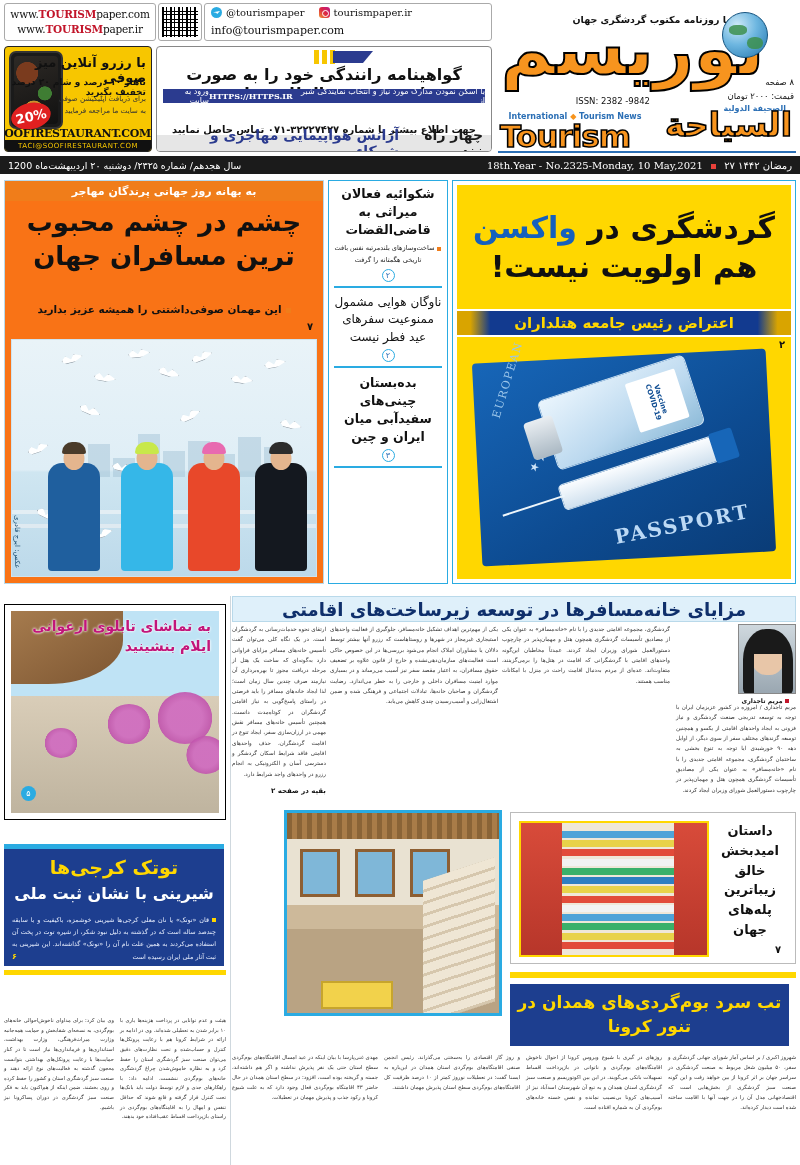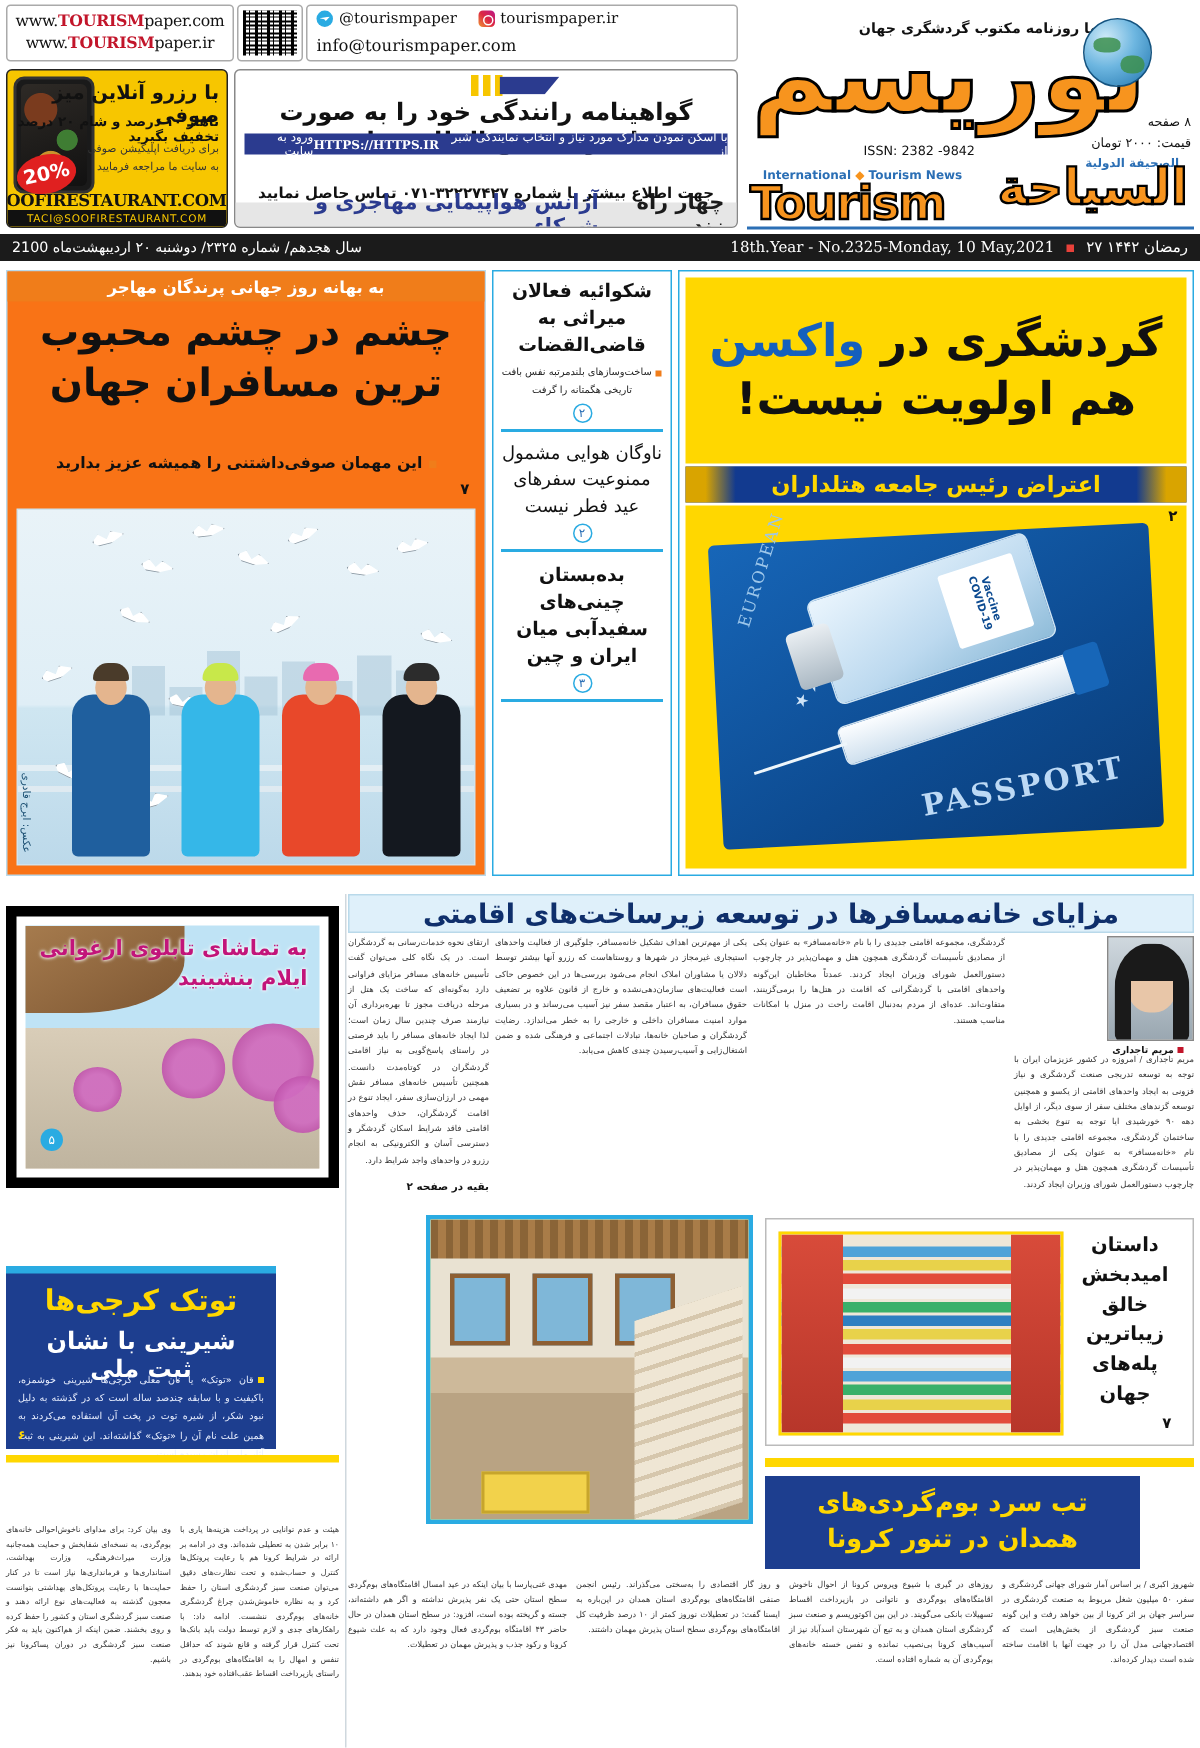--- a/index.html
+++ b/index.html
@@ -162,30 +162,30 @@
   .col.c4 { right:470px; width:94px; }
   .byline { position:absolute; right:0; top:0; width:62px; }
   .byline .ph { width:58px; height:70px; background:linear-gradient(#cfd8de,#9aa7b1); border:1px solid #888; position:relative; overflow:hidden; }
   .byline .ph:before{content:""; position:absolute; left:12px; top:10px; width:34px;height:40px;background:#e8c6a8;border-radius:50% 50% 45% 45%;}
   .byline .ph:after{content:""; position:absolute; left:4px; top:4px; width:50px;height:66px;background:#1a1a1a;border-radius:46% 46% 10% 10%; clip-path:polygon(0 0,100% 0,100% 100%,78% 100%,78% 38%,22% 38%,22% 100%,0 100%);}
   .byline .nm { font-size:6.2px; font-weight:bold; color:#111; text-align:center; margin-top:3px; }
   .byline .nm .bullet{display:inline-block;width:4px;height:4px;background:#c2152a;margin-left:2px;vertical-align:middle;}
   .cont { font-size:7px; font-weight:bold; color:#111; margin-top:3px; }
 
   
-  .ilam { position:absolute; left:4px; top:604px; width:222px; height:188px; border:7px solid #000000; background:#fff; padding:4px; }
+  .ilam { position:absolute; left:4px; top:604px; width:222px; height:216px; border:1px solid #000000; background:#fff; padding:4px; }
   .ilam .pic { position:absolute; left:6px; top:6px; right:6px; bottom:6px; overflow:hidden; background:linear-gradient(#bfe3f5 0 42%, #e8dccb 42% 100%); }
   .ilam .rock { position:absolute; left:-6%; top:0; width:60%; height:36%; background:linear-gradient(150deg,#a87d4f,#7d5632); border-radius:0 0 60% 10%; }
   .ilam .ground { position:absolute; left:0; right:0; bottom:0; height:58%; background:linear-gradient(#d9cdb8,#bfb49f); }
   .ilam .tree { position:absolute; width:44px;height:40px;background:radial-gradient(circle,#d06bc0 0 45%, #c155ad 70%, transparent 72%); border-radius:50%; opacity:.92;}
   .ilam .hl { position:absolute; right:8px; top:6px; font-size:14px; font-weight:bold; color:#c2157a; text-align:right; line-height:1.4; text-shadow:0 0 2px #fff,0 0 3px #fff; }
   .ilam .pg { position:absolute; left:10px; bottom:12px; width:15px;height:15px;border-radius:50%;background:#2aabe2;color:#fff;font-size:8px;display:flex;align-items:center;justify-content:center; }
 
   
-  .tootak { position:absolute; left:4px; top:844px; width:180px; height:122px; background:#1d3e8f; color:#fff; }
+  .tootak { position:absolute; left:4px; top:844px; width:220px; height:122px; background:#1d3e8f; color:#fff; }
   .tootak .cyan { position:absolute; left:0; right:0; top:0; height:5px; background:#2aabe2; }
   .tootak .t1 { position:absolute; right:10px; left:10px; top:12px; font-size:19px; font-weight:bold; color:#ffd700; text-align:center; }
   .tootak .t2 { position:absolute; right:10px; left:10px; top:40px; font-size:16px; font-weight:bold; color:#fff; text-align:center; }
   .tootak .d { position:absolute; right:8px; left:8px; top:70px; font-size:6.4px; line-height:1.9; text-align:justify; color:#eaf0ff; }
   .tootak .d .bullet{display:inline-block;width:4px;height:4px;background:#ffd700;margin-left:3px;vertical-align:middle;}
   .tootak .pg { position:absolute; left:8px; bottom:5px; font-size:8px; font-weight:bold; color:#ffd700; }
   .tootak-gold { position:absolute; left:4px; top:970px; width:222px; height:5px; background:#ffd700; }
 
   
   .ghphoto { position:absolute; left:284px; top:810px; width:218px; height:206px; border:3px solid #2aabe2; background:#cfa; overflow:hidden; }
@@ -198,21 +198,21 @@
 
   
   .stairsbox { position:absolute; left:510px; top:812px; width:286px; height:152px; border:1px solid #bbb; background:#fff; }
   .stairsbox .txt { position:absolute; right:8px; top:8px; width:74px; font-size:13px; font-weight:bold; color:#111; text-align:center; line-height:1.52; }
   .stairsbox .pg { position:absolute; right:14px; bottom:8px; font-size:10px; font-weight:bold; color:#111; }
   .stairsbox .pic { position:absolute; left:8px; top:8px; width:190px; height:136px; border:2px solid #ffd700; overflow:hidden; background:#efe7d8; }
   .step { position:absolute; left:0; right:0; height:7px; }
   .yellow-rule { position:absolute; left:510px; top:972px; width:286px; height:6px; background:#ffd700; }
 
   
-  .hamedan { position:absolute; left:510px; top:984px; width:250px; height:62px; background:#1d3e8f; }
+  .hamedan { position:absolute; left:510px; top:984px; width:279px; height:62px; background:#1d3e8f; }
   .hamedan .h { position:absolute; left:6px; right:6px; top:6px; font-size:17px; font-weight:bold; color:#ffd700; text-align:center; line-height:1.42; }
   .ham-body { position:absolute; left:232px; top:1052px; width:564px; height:108px; }
   .ham-col { position:absolute; top:0; width:136px; height:104px; font-size:5.4px; line-height:1.85; color:#333; text-align:justify; }
   .ham-col.h1 { right:0; width:128px; }
   .ham-col.h2 { right:134px; }
   .ham-col.h3 { right:276px; }
   .ham-col.h4 { right:418px; width:146px; }
 
   
   .botleft { position:absolute; left:4px; top:1016px; width:222px; height:144px; }
@@ -301,21 +301,21 @@
       <span class="agency">آژانس هواپیمایی مهاجری و شرکاء</span>
     </div>
   </div>
 
   <div class="datestrip">
     <span class="en">
       <span>18th.Year - No.2325-Monday, 10 May,2021</span>
       <span class="sq"></span>
       <span>۲۷ رمضان ۱۴۴۲</span>
     </span>
-    <span class="fa">سال هجدهم/ شماره ۲۳۲۵/ دوشنبه ۲۰ اردیبهشت‌ماه 2100</span>
+    <span class="fa">سال هجدهم/ شماره ۲۳۲۵/ دوشنبه ۲۰ اردیبهشت‌ماه 1200</span>
   </div>
 
   <div class="lead-left">
     <div class="kicker">به بهانه روز جهانی پرندگان مهاجر</div>
     <div class="hl">چشم در چشم محبوب ترین مسافران جهان</div>
     <div class="sub">
       <span class="bullet"></span><span>این مهمان صوفی‌داشتنی را همیشه عزیز بدارید</span>
     </div>
     <div class="pg">۷</div>
     <div class="photo">

